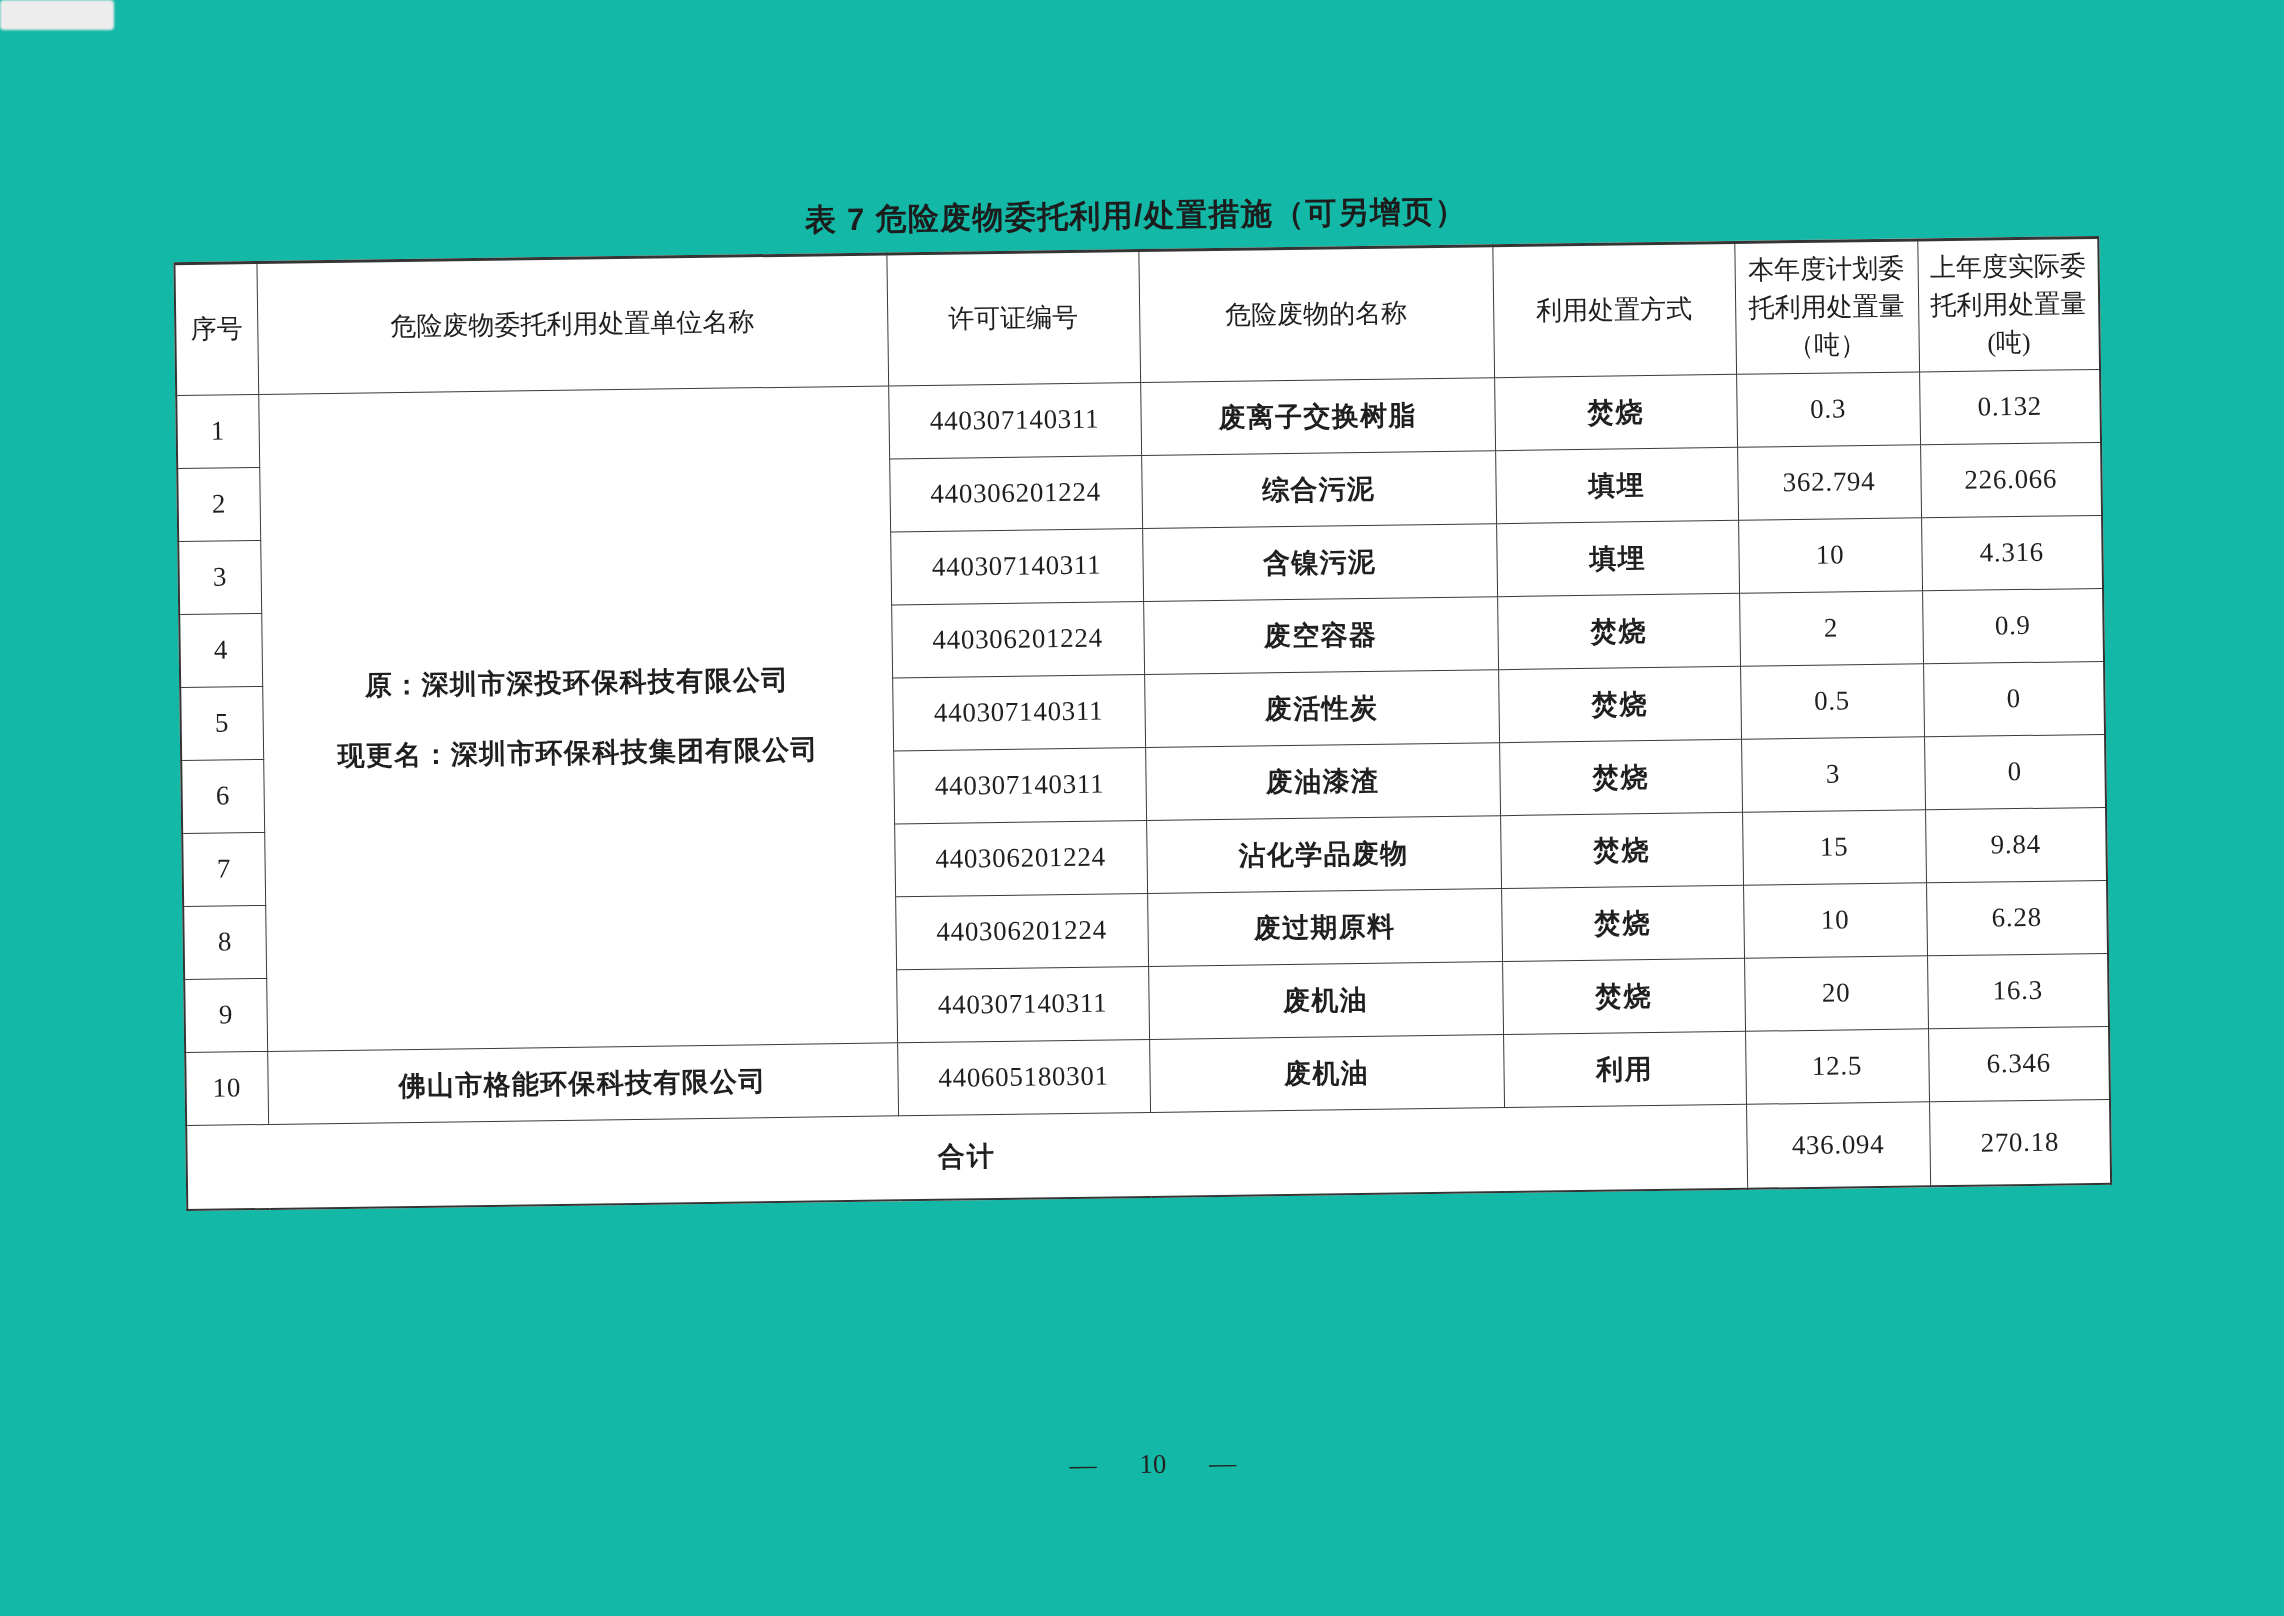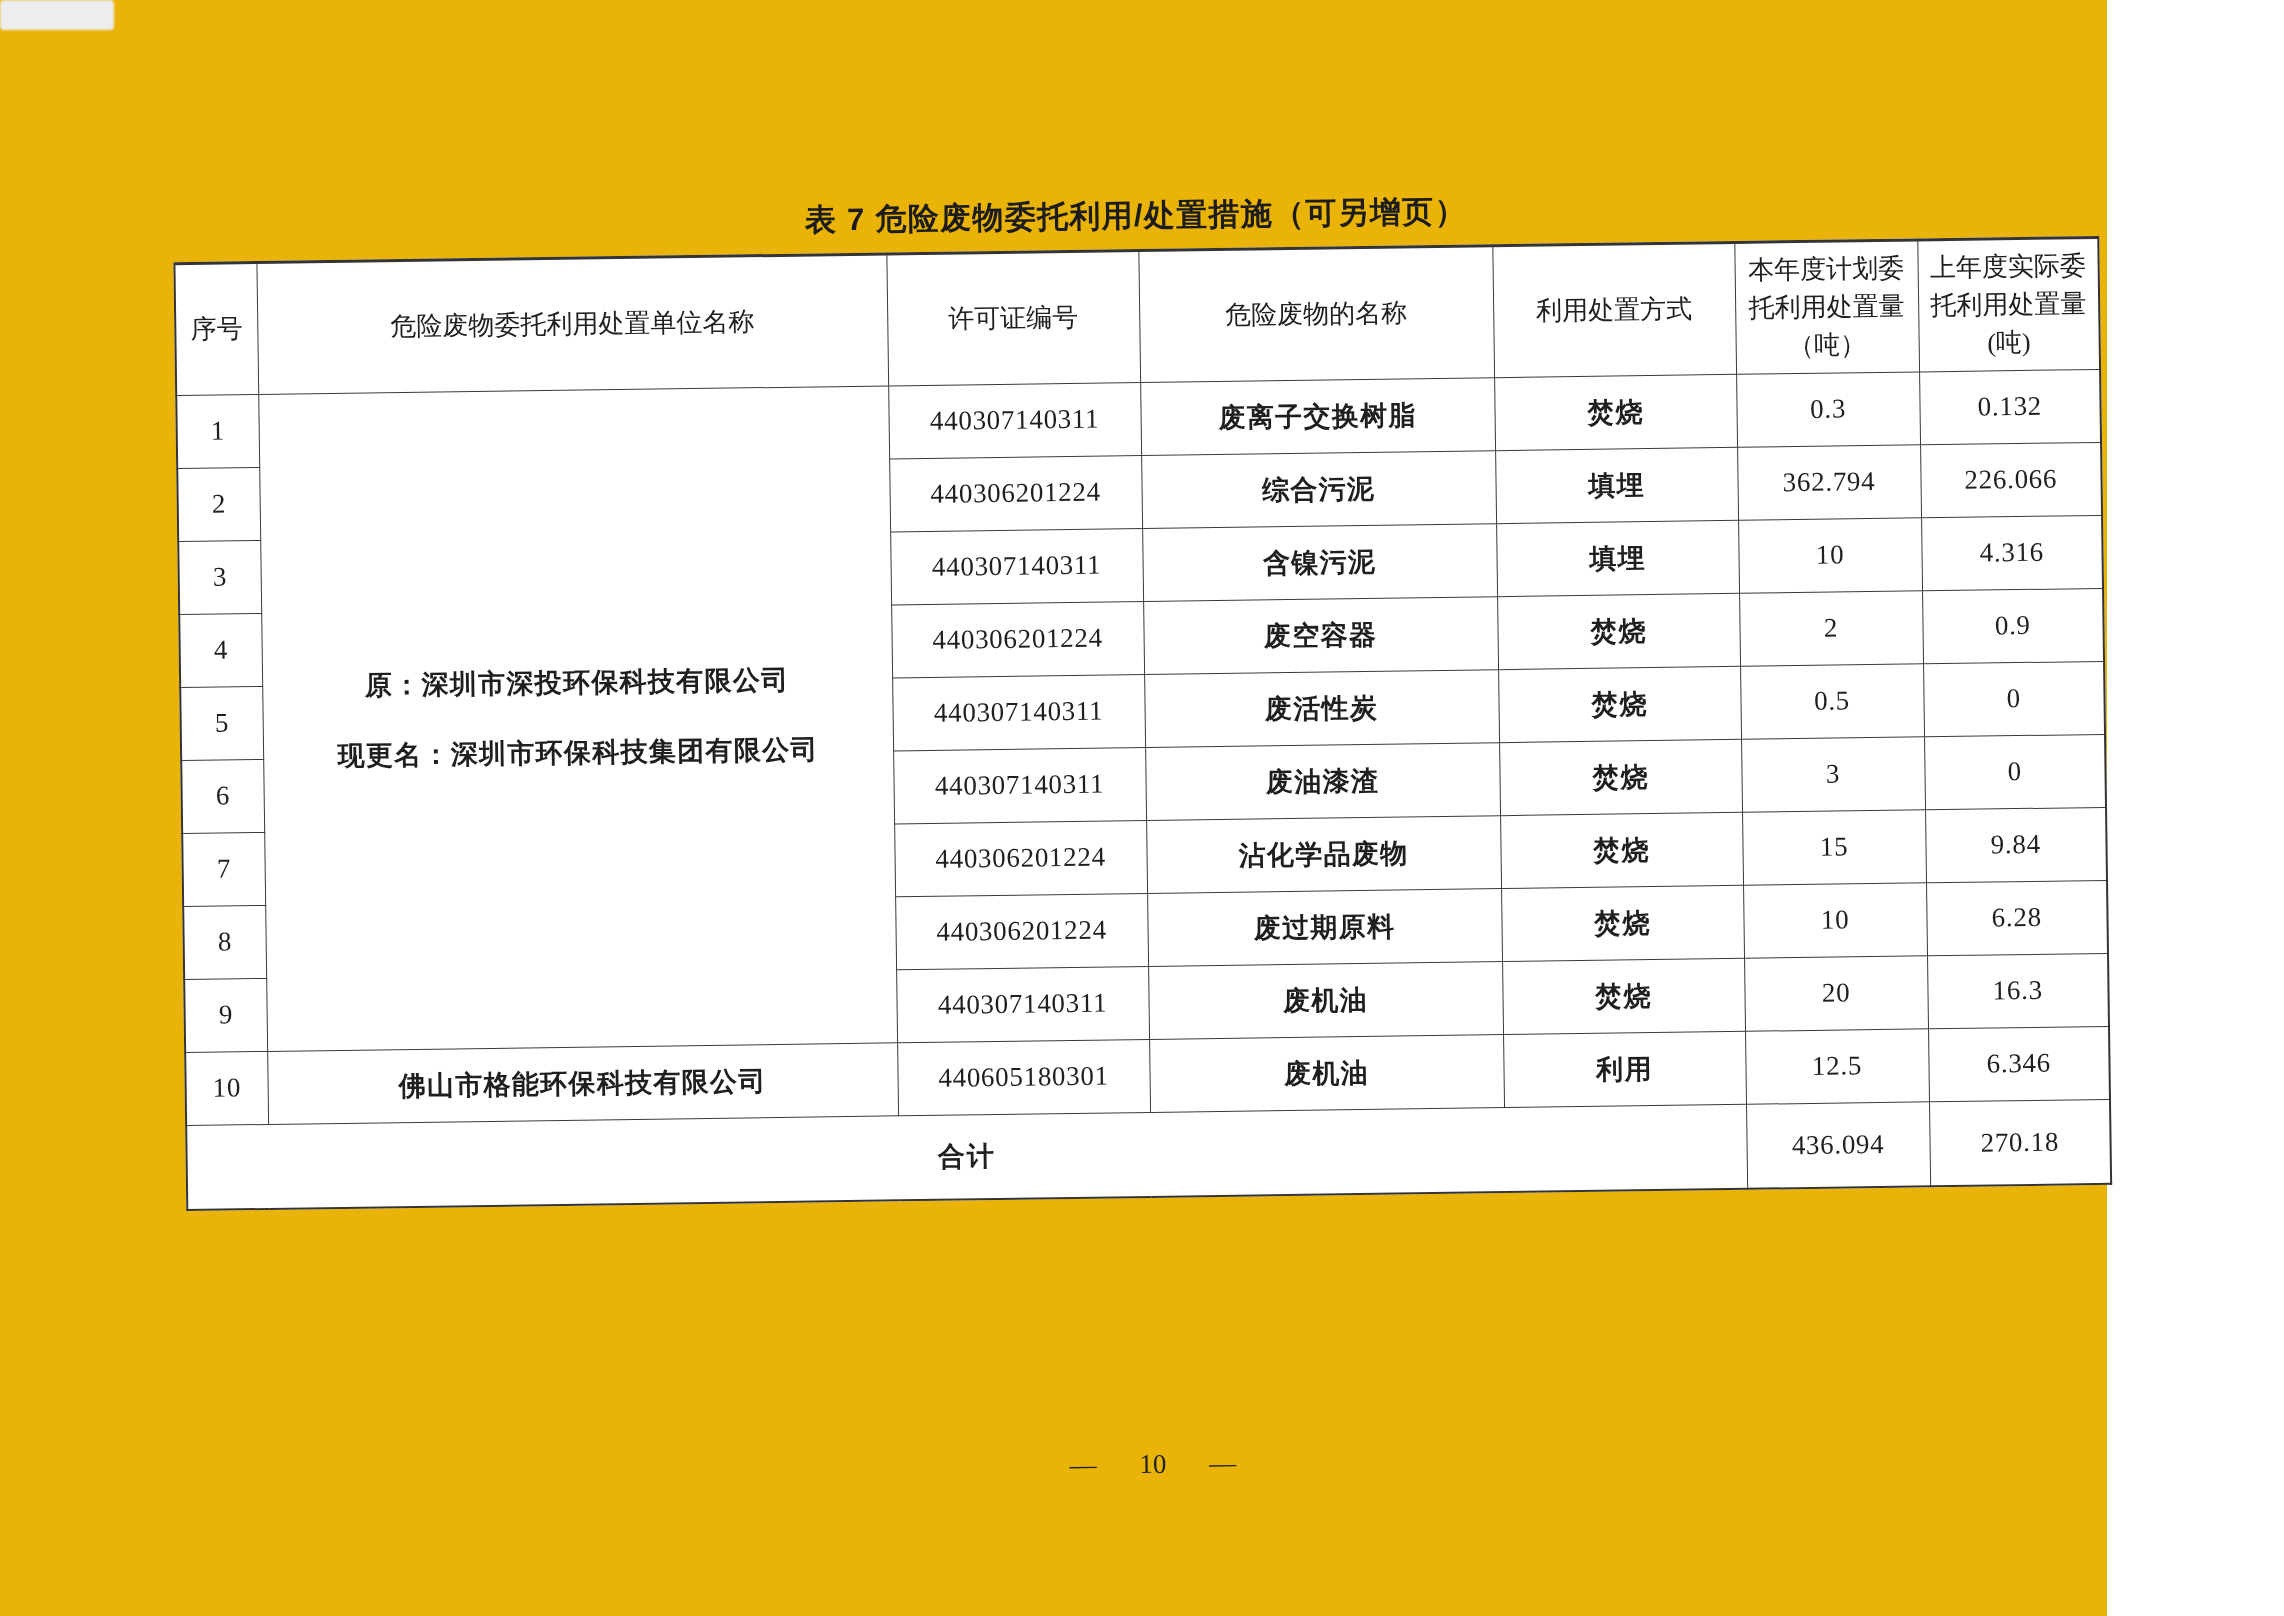--- a/index.html
+++ b/index.html
@@ -7,23 +7,23 @@
     padding: 0;
     background: #ffffff;
     width: 2284px;
     height: 1616px;
     overflow: hidden;
     font-family: "Liberation Serif", "DejaVu Serif", serif;
     color: #1f1f1f;
   }
   .sheet {
     position: relative;
-    width: 2107px;
+    width: 2284px;
     height: 1616px;
-    background: #eab308;
+    background: #14b8a6;
   }
   
   .scan-smudge {
     position: absolute;
     left: 0px;
     top: 0px;
     width: 114px;
     height: 30px;
     background: #ededed;
     border-radius: 3.9px;

